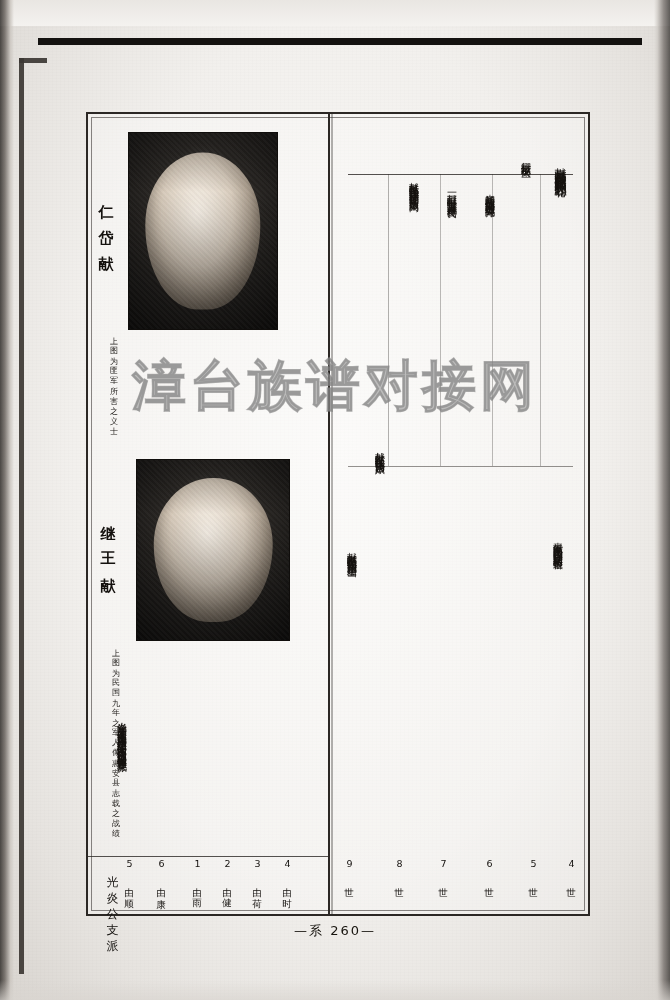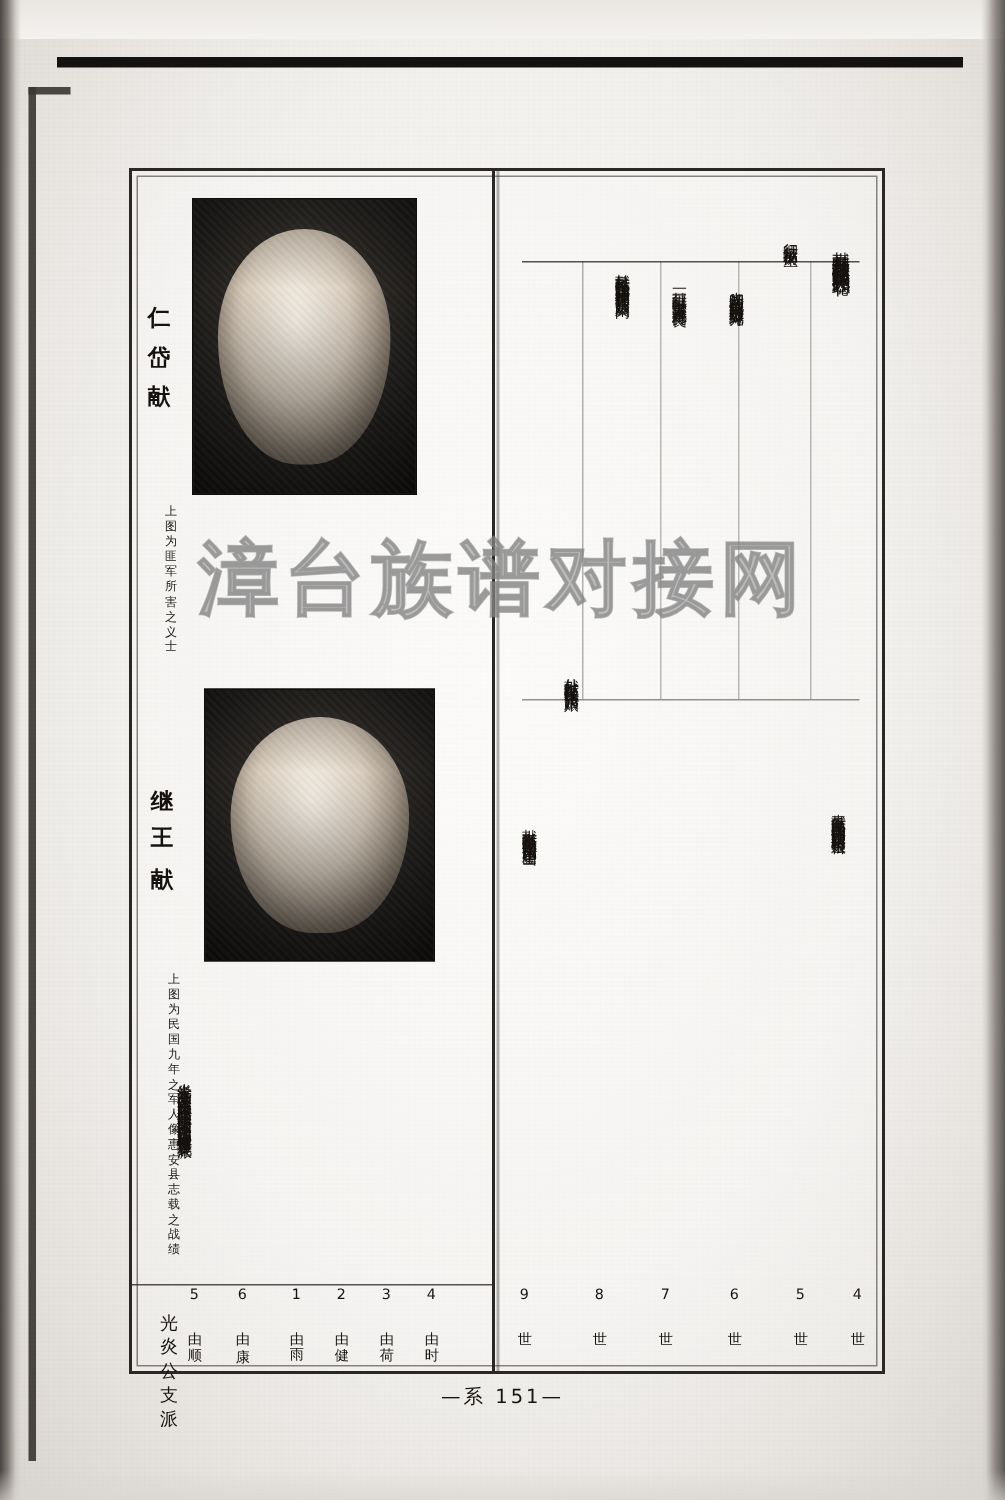--- a/index.html
+++ b/index.html
@@ -314,16 +314,16 @@
 世</div>
 
     <div class="gen-cell" style="left:104px; top:0;">1 由 雨</div>
     <div class="gen-cell" style="left:134px; top:0;">2 由 健</div>
     <div class="gen-cell" style="left:164px; top:0;">3 由 荷</div>
     <div class="gen-cell" style="left:194px; top:0;">4 由 时</div>
     <div class="gen-cell" style="left:36px; top:0;">5 由 顺</div>
     <div class="gen-cell" style="left:68px; top:0;">6 由 康</div>
   </div>
 
-  <div class="page-num">—系 151—</div>
+  <div class="page-num">—系 260—</div>
 
   <div class="wm wm-cn">漳台族谱对接网</div>
 </div>
 
 </body></html>

